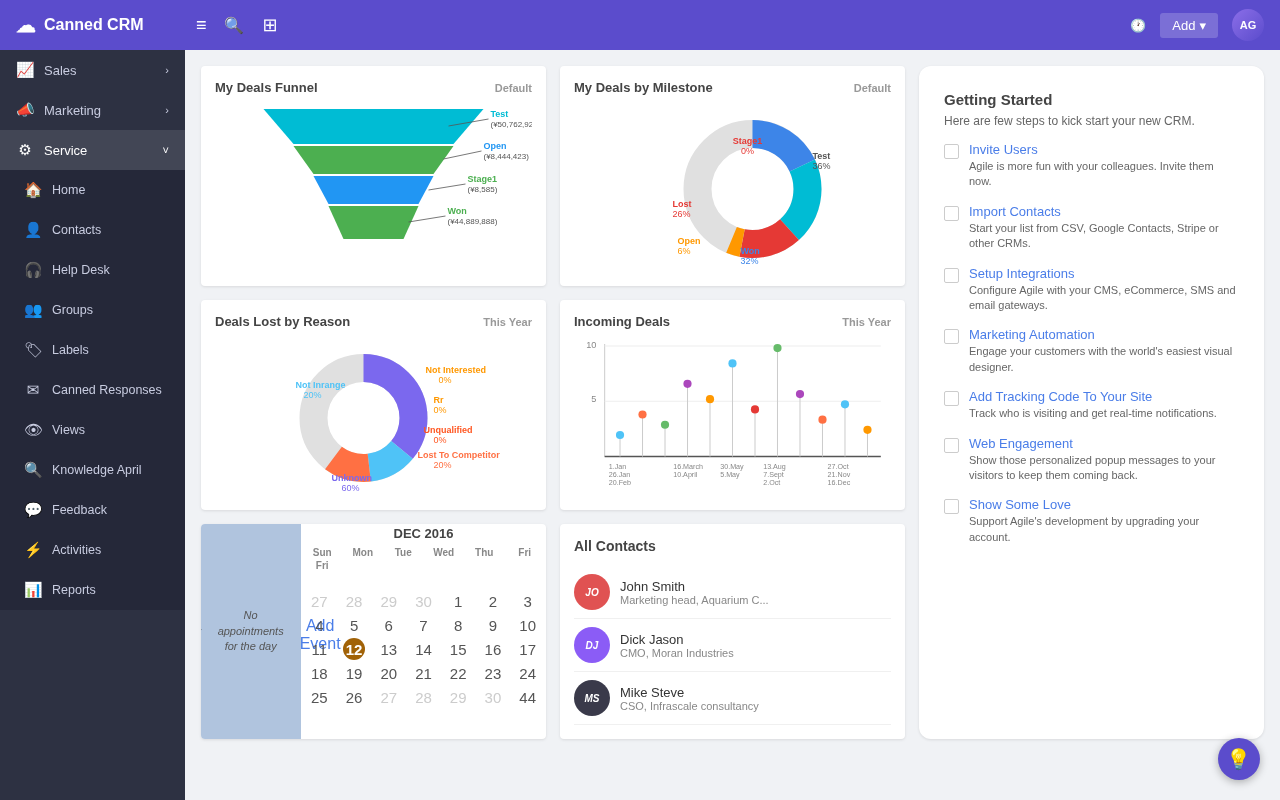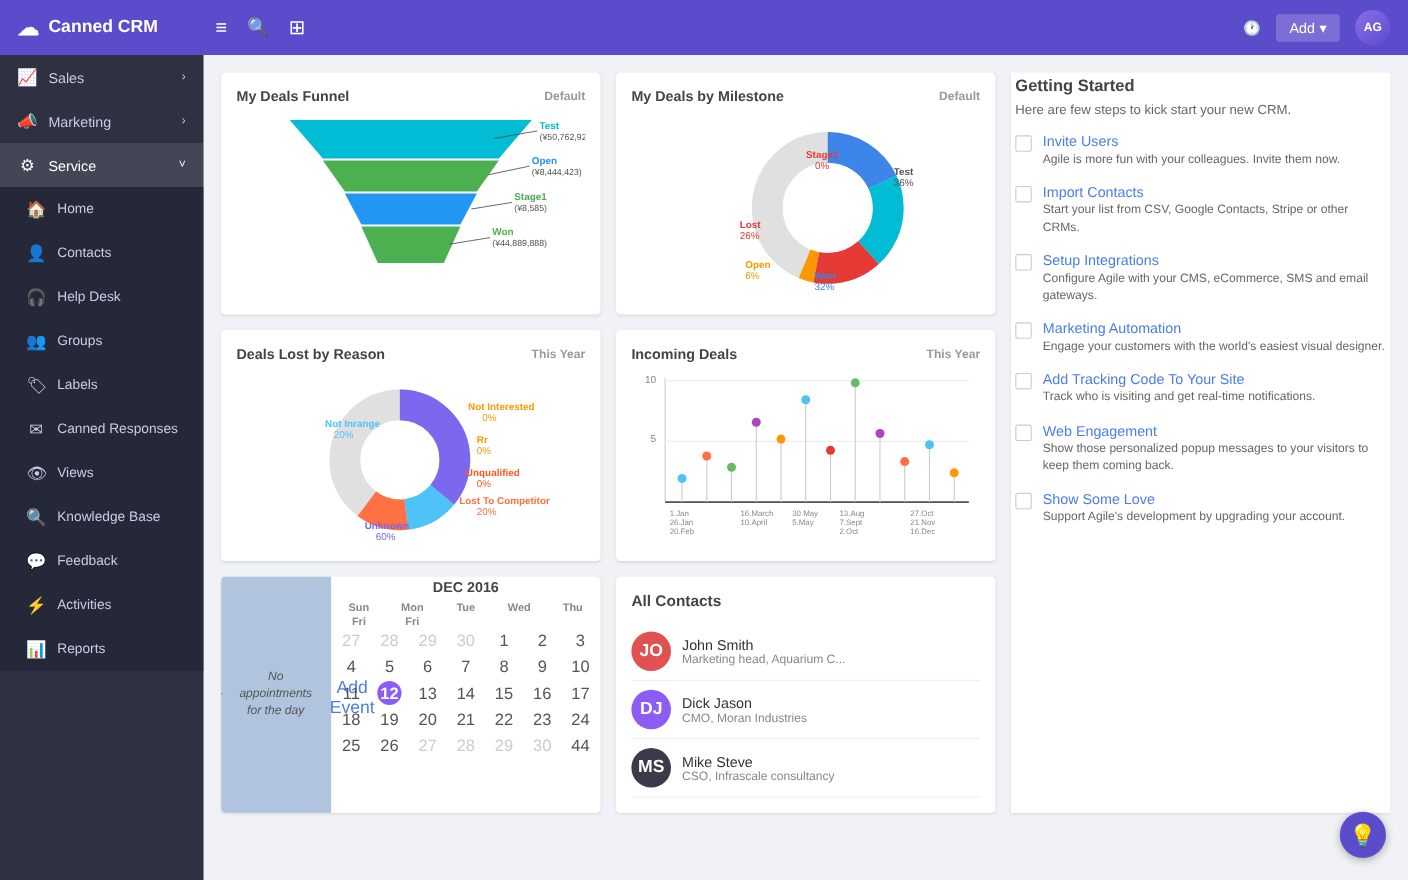--- a/index.html
+++ b/index.html
@@ -117,23 +117,23 @@
 
     
     .milestone-card { grid-column: 2; grid-row: 1; }
     .milestone-svg { width: 100%; height: 170px; }
 
     
     .getting-started-card {
       grid-column: 3;
       grid-row: 1 / 4;
       background: white;
-      border-radius: 0;
+      border-radius: 12px;
       box-shadow: 0 1px 3px rgba(0,0,0,0.1);
-      padding: 4px;
+      padding: 25px;
     }
     .getting-started-card h3 { font-size: 15px; color: #444; margin-bottom: 6px; }
     .getting-started-card .subtitle { font-size: 12px; color: #666; margin-bottom: 14px; }
     .gs-item { display: flex; gap: 10px; margin-bottom: 14px; align-items: flex-start; }
     .gs-checkbox { width: 15px; height: 15px; border: 1px solid #ccc; border-radius: 2px; flex-shrink: 0; margin-top: 2px; cursor: pointer; }
     .gs-content .gs-title { font-size: 13px; color: #4a7de8; font-weight: 500; cursor: pointer; }
     .gs-content .gs-desc { font-size: 11px; color: #666; margin-top: 2px; line-height: 1.4; }
 
     
     .deals-lost-card { grid-column: 1; grid-row: 2; }
@@ -144,32 +144,32 @@
     .incoming-svg { width: 100%; height: 160px; }
 
     
     .calendar-card { grid-column: 1; grid-row: 3; background: white; border-radius: 4px; box-shadow: 0 1px 3px rgba(0,0,0,0.1); overflow: hidden; display: flex; }
     .today-panel { background: #b0c4de; width: 100px; padding: 14px 10px; text-align: center; display: flex; flex-direction: row; gap: 16px; align-items: center; justify-content: center; flex-shrink: 0; }
     .today-panel .today-label { font-size: 14px; font-weight: 600; color: #333; }
     .today-panel .no-appt { font-size: 11px; color: #555; line-height: 1.4; font-style: italic; }
     .today-panel .add-event { font-size: 16px; color: #4a7de8; cursor: pointer; margin-top: 6px; }
     .calendar-grid { padding: 2px; flex: 1; }
     .cal-title { font-size: 13px; font-weight: 600; color: #444; text-align: center; margin-bottom: 6px; }
-    .cal-header { display: grid; grid-template-columns: repeat(5, 1fr); gap: 2px; margin-bottom: 0; }
+    .cal-header { display: grid; grid-template-columns: repeat(6, 1fr); gap: 2px; margin-bottom: 19px; }
     .cal-header span { font-size: 10px; color: #888; text-align: center; font-weight: 600; }
     .cal-days { display: grid; grid-template-columns: repeat(7, 1fr); gap: 2px; }
     .cal-day { font-size: 15px; color: #555; text-align: center; padding: 3px 2px; border-radius: 50%; width: 22px; height: 22px; display: flex; align-items: center; justify-content: center; margin: 0 auto; }
-    .cal-day.today { background: #8b5cf6; color: white; font-weight: 600; }
+    .cal-day.today { background: #a16207; color: white; font-weight: 600; }
     .cal-day.other-month { color: #ccc; }
 
     
     .contacts-card { grid-column: 2; grid-row: 3; background: white; border-radius: 4px; box-shadow: 0 1px 3px rgba(0,0,0,0.1); padding: 14px; }
     .contacts-card h3 { font-size: 14px; color: #444; margin-bottom: 12px; }
     .contact-item { display: flex; align-items: center; gap: 10px; padding: 8px 0; border-bottom: 1px solid #f0f0f0; }
-    .contact-avatar { width: 36px; height: 36px; border-radius: 50%; display: flex; align-items: center; justify-content: center; color: white; font-size: 16px; font-weight: 600; flex-shrink: 0; }
+    .contact-avatar { width: 36px; height: 36px; border-radius: 50%; display: flex; align-items: center; justify-content: center; color: white; font-size: 10px; font-weight: 600; flex-shrink: 0; font-style: italic; }
     .contact-info .contact-name { font-size: 13px; font-weight: 500; color: #333; }
     .contact-info .contact-role { font-size: 11px; color: #888; }
 
     
     .chat-bubble {
       position: fixed;
       bottom: 20px;
       right: 20px;
       width: 42px;
       height: 42px;
@@ -250,21 +250,21 @@
       <div class="sidebar-item">
         <span class="item-icon">✉</span>
         <span>Canned Responses</span>
       </div>
       <div class="sidebar-item">
         <span class="item-icon">👁</span>
         <span>Views</span>
       </div>
       <div class="sidebar-item">
         <span class="item-icon">🔍</span>
-        <span>Knowledge Base</span>
+        <span>Knowledge April</span>
       </div>
       <div class="sidebar-item">
         <span class="item-icon">💬</span>
         <span>Feedback</span>
       </div>
       <div class="sidebar-item">
         <span class="item-icon">⚡</span>
         <span>Activities</span>
       </div>
       <div class="sidebar-item">

